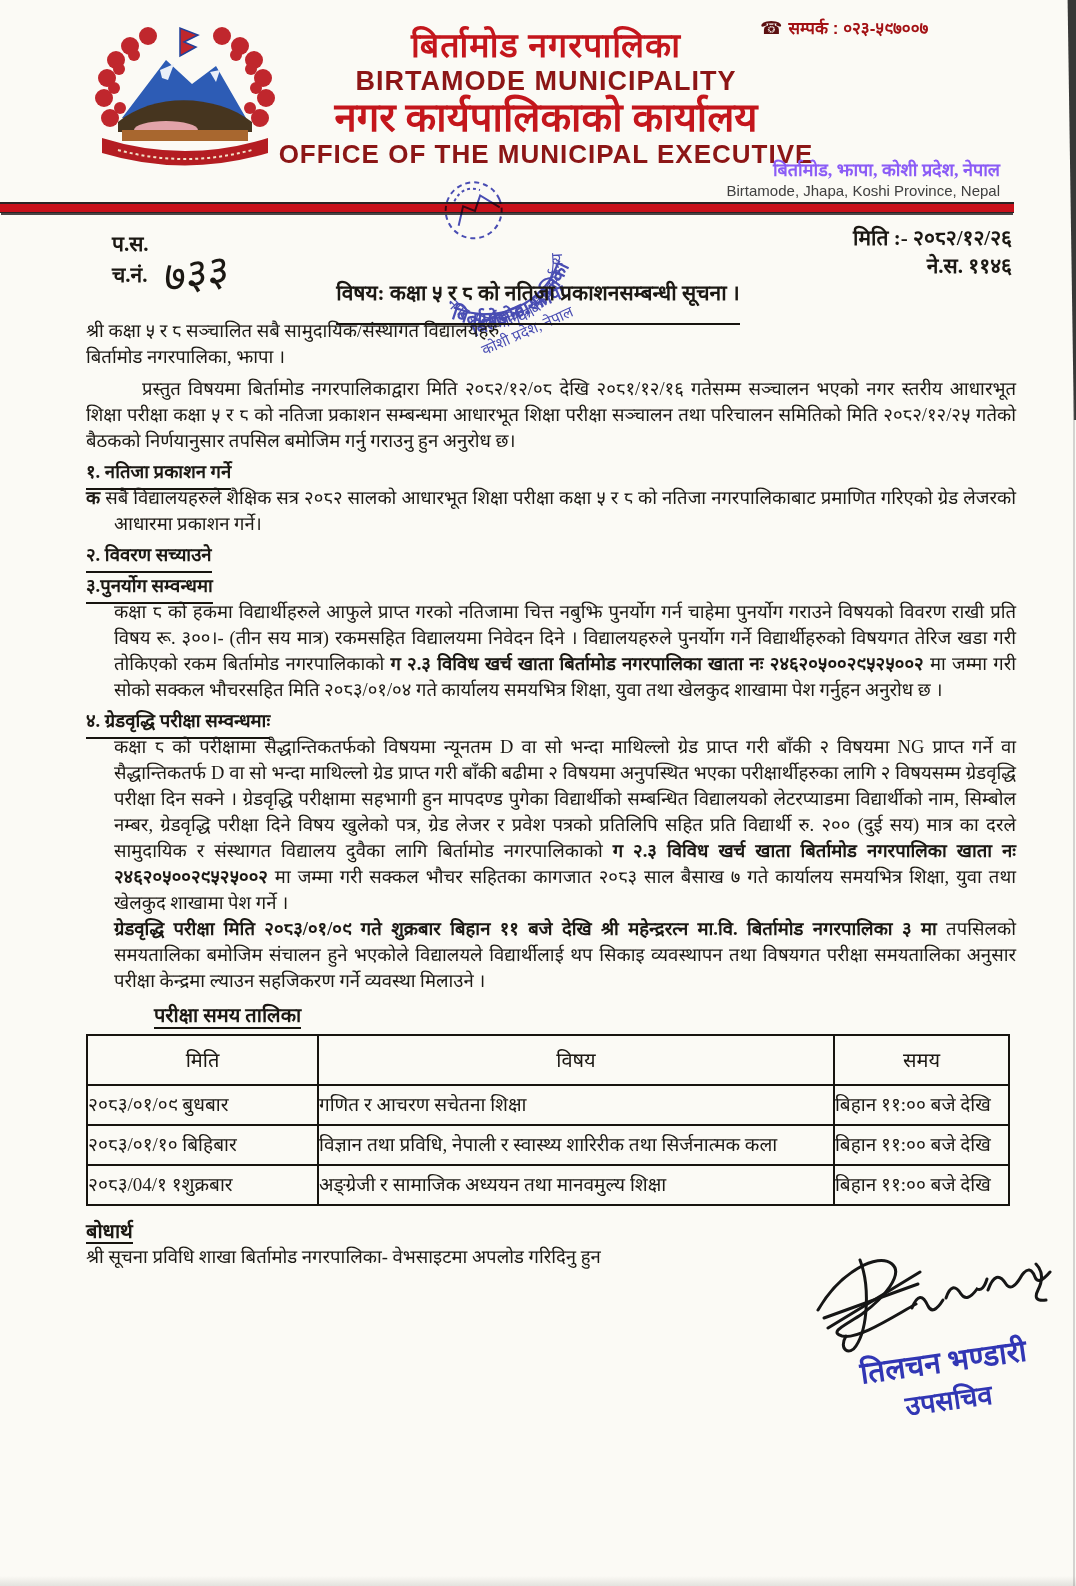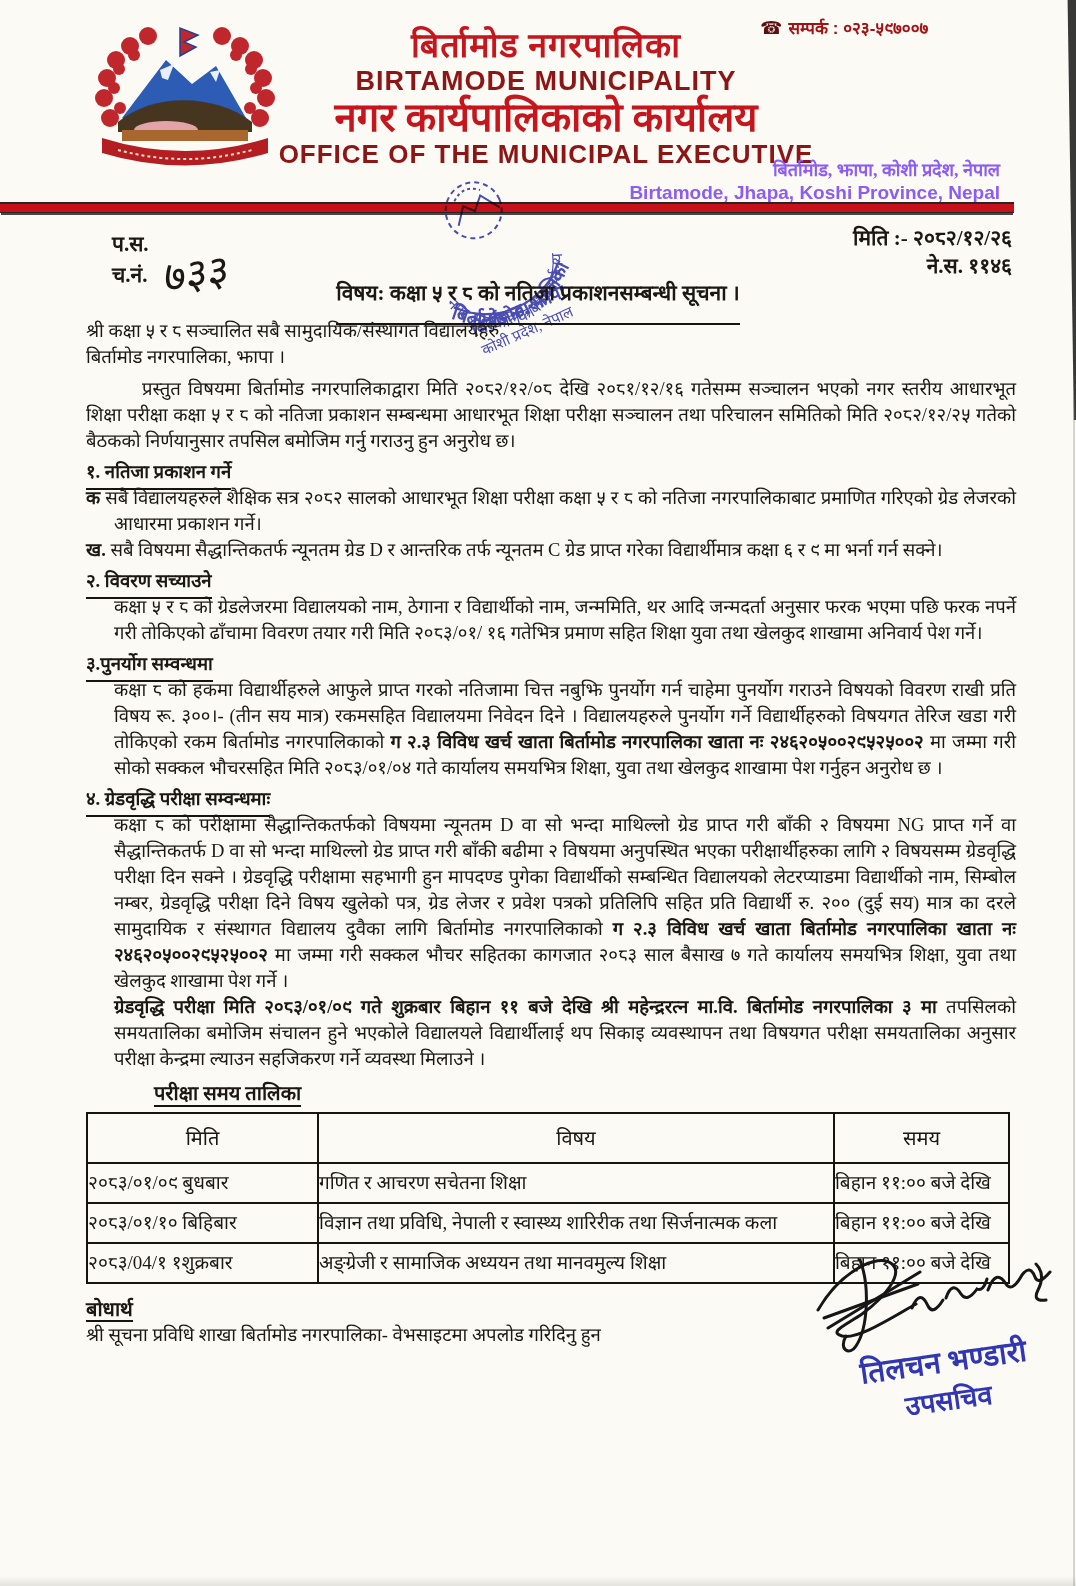--- a/index.html
+++ b/index.html
@@ -16,21 +16,21 @@
   .phone{position:absolute;top:16px;left:760px;font-family:"Liberation Sans","DejaVu Sans",sans-serif;font-weight:bold;font-size:17px;color:#a31114;white-space:nowrap;}
   .phone .ph-icon{font-size:18px;margin-right:6px;color:#5b0f10;}
   .logo{position:absolute;left:94px;top:26px;width:182px;height:150px;}
   .head-center{position:absolute;left:216px;top:28px;width:660px;text-align:center;line-height:1.05;}
   .t-np1{font-size:34px;font-weight:bold;color:#c4161c;letter-spacing:1px;}
   .t-en1{font-family:"Liberation Sans","DejaVu Sans",sans-serif;font-size:27px;font-weight:bold;color:#8c1616;letter-spacing:1px;margin-top:3px;}
   .t-np2{font-size:40px;font-weight:bold;color:#c4161c;margin-top:2px;}
   .t-en2{font-family:"Liberation Sans","DejaVu Sans",sans-serif;font-size:26px;font-weight:bold;color:#8c1616;letter-spacing:1px;margin-top:2px;}
   .addr{position:absolute;right:76px;top:160px;text-align:right;line-height:1.2;}
   .addr-np{font-size:18px;font-weight:bold;color:#8b5cf6;}
-  .addr-en{font-family:"Liberation Sans","DejaVu Sans",sans-serif;font-size:19px;font-weight:bold;color:#8b5cf6;}
+  .addr-en{font-family:"Liberation Sans","DejaVu Sans",sans-serif;font-size:15px;font-weight:normal;color:#404040;}
   .redline{position:absolute;left:0;top:202px;width:1014px;height:8px;background:#c8101a;border-top:2px solid #2a2424;border-bottom:1px solid #2a2424;box-shadow:0 3px 0 -1px #4a4444;}
   
   .stamp{position:absolute;left:388px;top:150px;width:212px;height:212px;transform:rotate(-24deg);opacity:.85;mix-blend-mode:multiply;}
   
   .refs-left{position:absolute;left:112px;top:230px;font-size:21px;font-weight:bold;line-height:1.35;}
   .handwrite{display:inline-block;font-size:42px;font-weight:normal;transform:rotate(-7deg) skewX(-8deg);margin-left:16px;line-height:.8;vertical-align:-6px;}
   .refs-right{position:absolute;right:64px;top:224px;text-align:right;font-size:21px;font-weight:bold;line-height:1.35;}
   
   .subject{position:absolute;left:0;width:1076px;top:278px;text-align:center;font-size:21px;font-weight:bold;}
   .subject span{border-bottom:2px solid #17140f;padding-bottom:18px;}
@@ -158,24 +158,22 @@
   <div class="subject"><span>विषय: कक्षा ५ र ८ को नतिजा प्रकाशनसम्बन्धी सूचना ।</span></div>
 
   <div class="body">
     <p>श्री कक्षा ५ र ८ सञ्चालित सबै सामुदायिक/संस्थागत विद्यालयहरु</p>
     <p>बिर्तामोड नगरपालिका, झापा ।</p>
 
     <p class="intro">प्रस्तुत विषयमा बिर्तामोड नगरपालिकाद्वारा मिति २०८२/१२/०८ देखि २०८१/१२/१६ गतेसम्म सञ्चालन भएको नगर स्तरीय आधारभूत शिक्षा परीक्षा कक्षा ५ र ८ को नतिजा प्रकाशन सम्बन्धमा आधारभूत शिक्षा परीक्षा सञ्चालन तथा परिचालन समितिको मिति २०८२/१२/२५ गतेको बैठकको निर्णयानुसार तपसिल बमोजिम गर्नु गराउनु हुन अनुरोध छ।</p>
 
     <p class="sec-head"><span>१. नतिजा प्रकाशन गर्ने</span></p>
     <p class="hang"><span class="marker">क</span><span> सबै विद्यालयहरुले शैक्षिक सत्र २०८२ सालको आधारभूत शिक्षा परीक्षा कक्षा ५ र ८ को नतिजा नगरपालिकाबाट प्रमाणित गरिएको ग्रेड लेजरको आधारमा प्रकाशन गर्ने।</span></p>
-    <p class="hang"><span class="marker">ख.</span><span> सबै विषयमा सैद्धान्तिकतर्फ न्यूनतम ग्रेड D र आन्तरिक तर्फ न्यूनतम C ग्रेड प्राप्त गरेका विद्यार्थीमात्र कक्षा ६ र ९ मा भर्ना गर्न सक्ने।</span></p>
 
     <p class="sec-head"><span>२. विवरण सच्याउने</span></p>
-    <p class="ind">कक्षा ५ र ८ को ग्रेडलेजरमा विद्यालयको नाम, ठेगाना र विद्यार्थीको नाम, जन्ममिति, थर आदि जन्मदर्ता अनुसार फरक भएमा पछि फरक नपर्ने गरी तोकिएको ढाँचामा विवरण तयार गरी मिति २०८३/०१/ १६ गतेभित्र प्रमाण सहित शिक्षा युवा तथा खेलकुद शाखामा अनिवार्य पेश गर्ने।</p>
 
     <p class="sec-head"><span>३.पुनर्योग सम्वन्धमा</span></p>
     <p class="ind"><span>कक्षा ८ को हकमा विद्यार्थीहरुले आफुले  प्राप्त गरको नतिजामा चित्त नबुझि पुनर्योग गर्न चाहेमा पुनर्योग गराउने  विषयको विवरण राखी प्रति विषय रू. ३००।- (तीन सय मात्र) रकमसहित विद्यालयमा निवेदन दिने । विद्यालयहरुले पुनर्योग गर्ने विद्यार्थीहरुको विषयगत तेरिज खडा गरी तोकिएको रकम बिर्तामोड नगरपालिकाको </span><span class="b">ग २.३ विविध खर्च खाता बिर्तामोड नगरपालिका खाता नः २४६२०५००२९५२५००२</span><span> मा जम्मा गरी सोको सक्कल भौचरसहित मिति २०८३/०१/०४ गते कार्यालय समयभित्र शिक्षा, युवा तथा खेलकुद शाखामा पेश गर्नुहन अनुरोध छ ।</span></p>
 
     <p class="sec-head"><span>४. ग्रेडवृद्धि परीक्षा सम्वन्धमाः</span></p>
     <p class="ind"><span>कक्षा ८ को परीक्षामा सैद्धान्तिकतर्फको विषयमा न्यूनतम D वा सो भन्दा माथिल्लो ग्रेड प्राप्त गरी बाँकी २ विषयमा NG प्राप्त गर्ने वा सैद्धान्तिकतर्फ D वा सो भन्दा माथिल्लो ग्रेड प्राप्त गरी बाँकी बढीमा २ विषयमा अनुपस्थित भएका परीक्षार्थीहरुका लागि २ विषयसम्म ग्रेडवृद्धि परीक्षा दिन सक्ने । ग्रेडवृद्धि परीक्षामा सहभागी हुन मापदण्ड पुगेका विद्यार्थीको सम्बन्धित विद्यालयको लेटरप्याडमा विद्यार्थीको नाम, सिम्बोल नम्बर,  ग्रेडवृद्धि परीक्षा दिने विषय खुलेको पत्र, ग्रेड लेजर र प्रवेश पत्रको प्रतिलिपि सहित प्रति विद्यार्थी रु. २०० (दुई सय) मात्र का दरले  सामुदायिक र संस्थागत विद्यालय दुवैका लागि बिर्तामोड नगरपालिकाको </span><span class="b">ग २.३ विविध खर्च खाता बिर्तामोड नगरपालिका खाता नः २४६२०५००२९५२५००२</span><span> मा जम्मा गरी सक्कल भौचर सहितका कागजात २०८३  साल बैसाख ७ गते कार्यालय समयभित्र शिक्षा, युवा तथा खेलकुद शाखामा पेश गर्ने ।</span></p>
     <p class="ind"><span class="b">ग्रेडवृद्धि परीक्षा मिति २०८३/०१/०९ गते शुक्रबार बिहान ११ बजे देखि श्री महेन्द्ररत्न मा.वि. बिर्तामोड नगरपालिका ३ मा</span><span> तपसिलको समयतालिका बमोजिम संचालन हुने भएकोले विद्यालयले विद्यार्थीलाई थप सिकाइ व्यवस्थापन तथा विषयगत परीक्षा समयतालिका अनुसार परीक्षा केन्द्रमा ल्याउन सहजिकरण गर्ने व्यवस्था मिलाउने ।</span></p>
 
     <p class="tbl-title"><span>परीक्षा समय तालिका</span></p>
 

